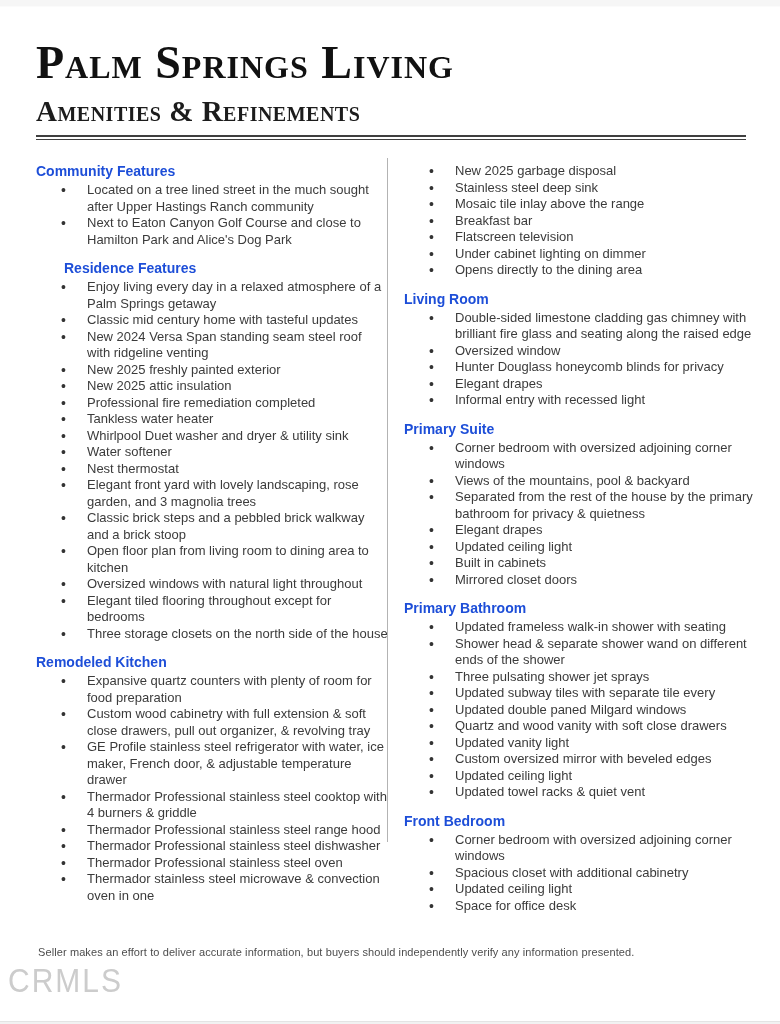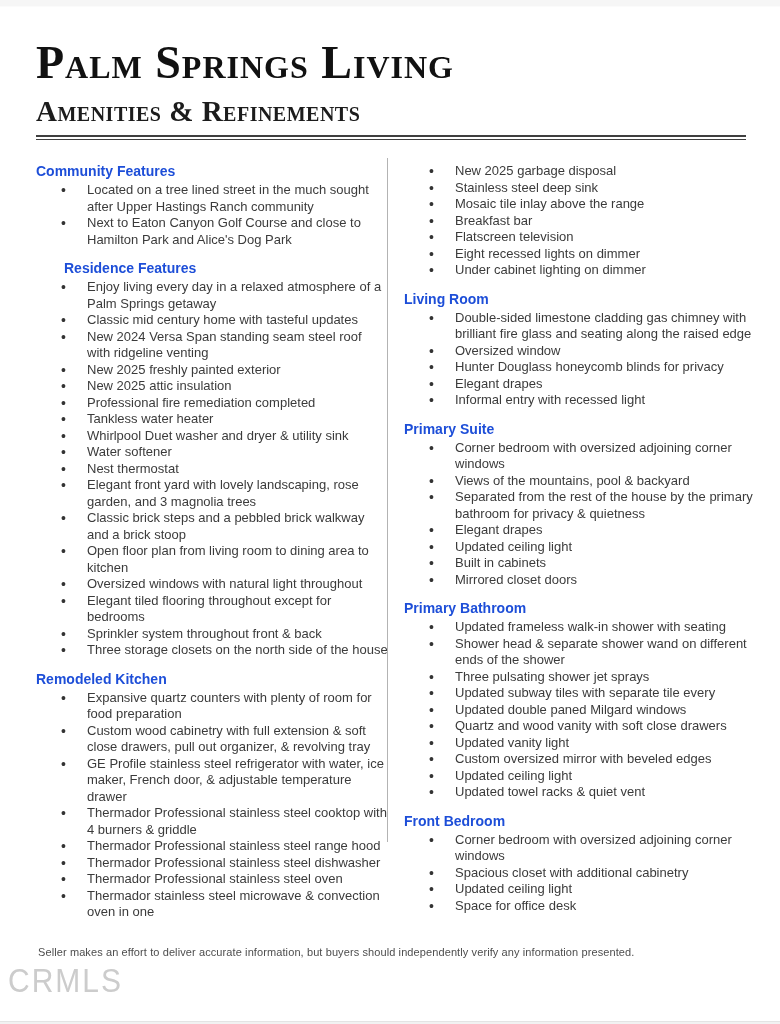--- a/index.html
+++ b/index.html
@@ -141,21 +141,20 @@
             <li>Professional fire remediation completed</li>
             <li>Tankless water heater</li>
             <li>Whirlpool Duet washer and dryer &amp; utility sink</li>
             <li>Water softener</li>
             <li>Nest thermostat</li>
             <li>Elegant front yard with lovely landscaping, rose garden, and 3 magnolia trees</li>
             <li>Classic brick steps and a pebbled brick walkway and a brick stoop</li>
             <li>Open floor plan from living room to dining area to kitchen</li>
             <li>Oversized windows with natural light throughout</li>
             <li>Elegant tiled flooring throughout except for bedrooms</li>
-            <li>Sprinkler system throughout front &amp; back</li>
             <li>Three storage closets on the north side of the house</li>
           </ul>
         </section>
         <section class="section">
           <h3 class="sec-heading">Remodeled Kitchen</h3>
           <ul class="bullets">
             <li>Expansive quartz counters with plenty of room for food preparation</li>
             <li>Custom wood cabinetry with full extension &amp; soft close drawers, pull out organizer, &amp; revolving tray</li>
             <li>GE Profile stainless steel refrigerator with water, ice maker, French door, &amp; adjustable temperature drawer</li>
             <li>Thermador Professional stainless steel cooktop with 4 burners &amp; griddle</li>
@@ -167,22 +166,22 @@
         </section>
       </div>
     <div class="col col-right">
         <section class="section">
           <ul class="bullets">
             <li>New 2025 garbage disposal</li>
             <li>Stainless steel deep sink</li>
             <li>Mosaic tile inlay above the range</li>
             <li>Breakfast bar</li>
             <li>Flatscreen television</li>
-            <li>Eight recessed lights on dimmer</li>
             <li>Under cabinet lighting on dimmer</li>
+            <li>Opens directly to the dining area</li>
           </ul>
         </section>
         <section class="section">
           <h3 class="sec-heading">Living Room</h3>
           <ul class="bullets">
             <li>Double-sided limestone cladding gas chimney with brilliant fire glass and seating along the raised edge</li>
             <li>Oversized window</li>
             <li>Hunter Douglass honeycomb blinds for privacy</li>
             <li>Elegant drapes</li>
             <li>Informal entry with recessed light</li>

